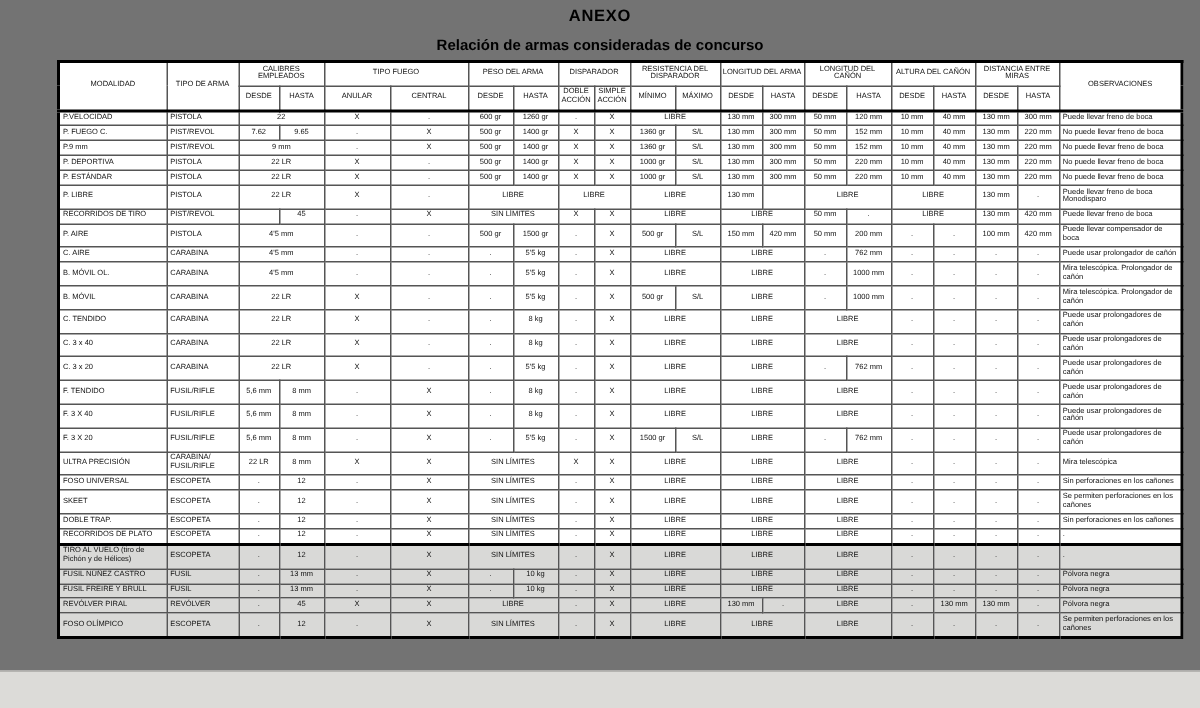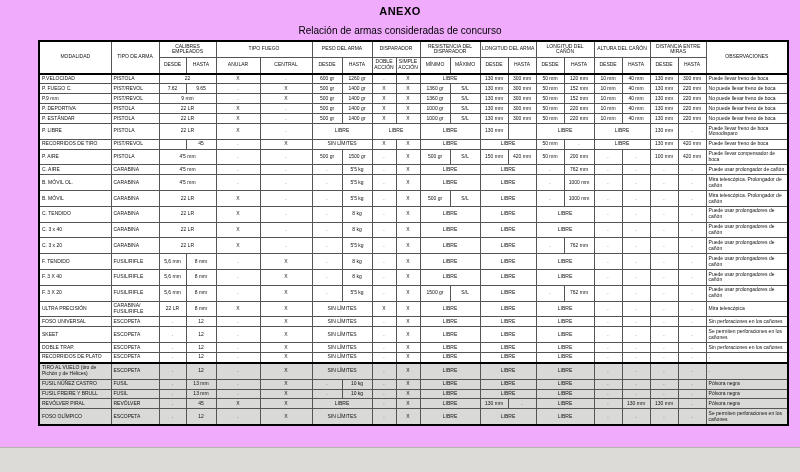--- a/index.html
+++ b/index.html
@@ -1,24 +1,24 @@
 <!DOCTYPE html>
 <html><head>
 <meta charset="utf-8">
 <style>
   html,body { margin:0; padding:0; }
   body {
     width:800px; height:472px; background:#ffffff;
     font-family:"Liberation Sans", sans-serif;
     overflow:hidden;
   }
-  .page { position:relative; width:800px; height:472px; background:#f0abfc; overflow:hidden; }
+  .page { position:relative; width:800px; height:472px; background:#737373; overflow:hidden; }
   .titles { position:absolute; top:5px; left:0; width:100%; text-align:center; }
   .doc-title { font-size:11px; font-weight:bold; color:#000; letter-spacing:0.5px; }
-  .doc-subtitle { font-size:10px; font-weight:normal; color:#000; margin-top:8px; }
+  .doc-subtitle { font-size:10px; font-weight:bold; color:#000; margin-top:8px; }
   table.arms {
     position:absolute; left:38px; top:40px; width:750px;
     border-collapse:collapse; table-layout:fixed;
     border:2px solid #000;
     background:#fff;
   }
   .arms th, .arms td {
     border:1px solid #555;
     font-size:5px; line-height:1.18;
     padding:1.5px 1px;

